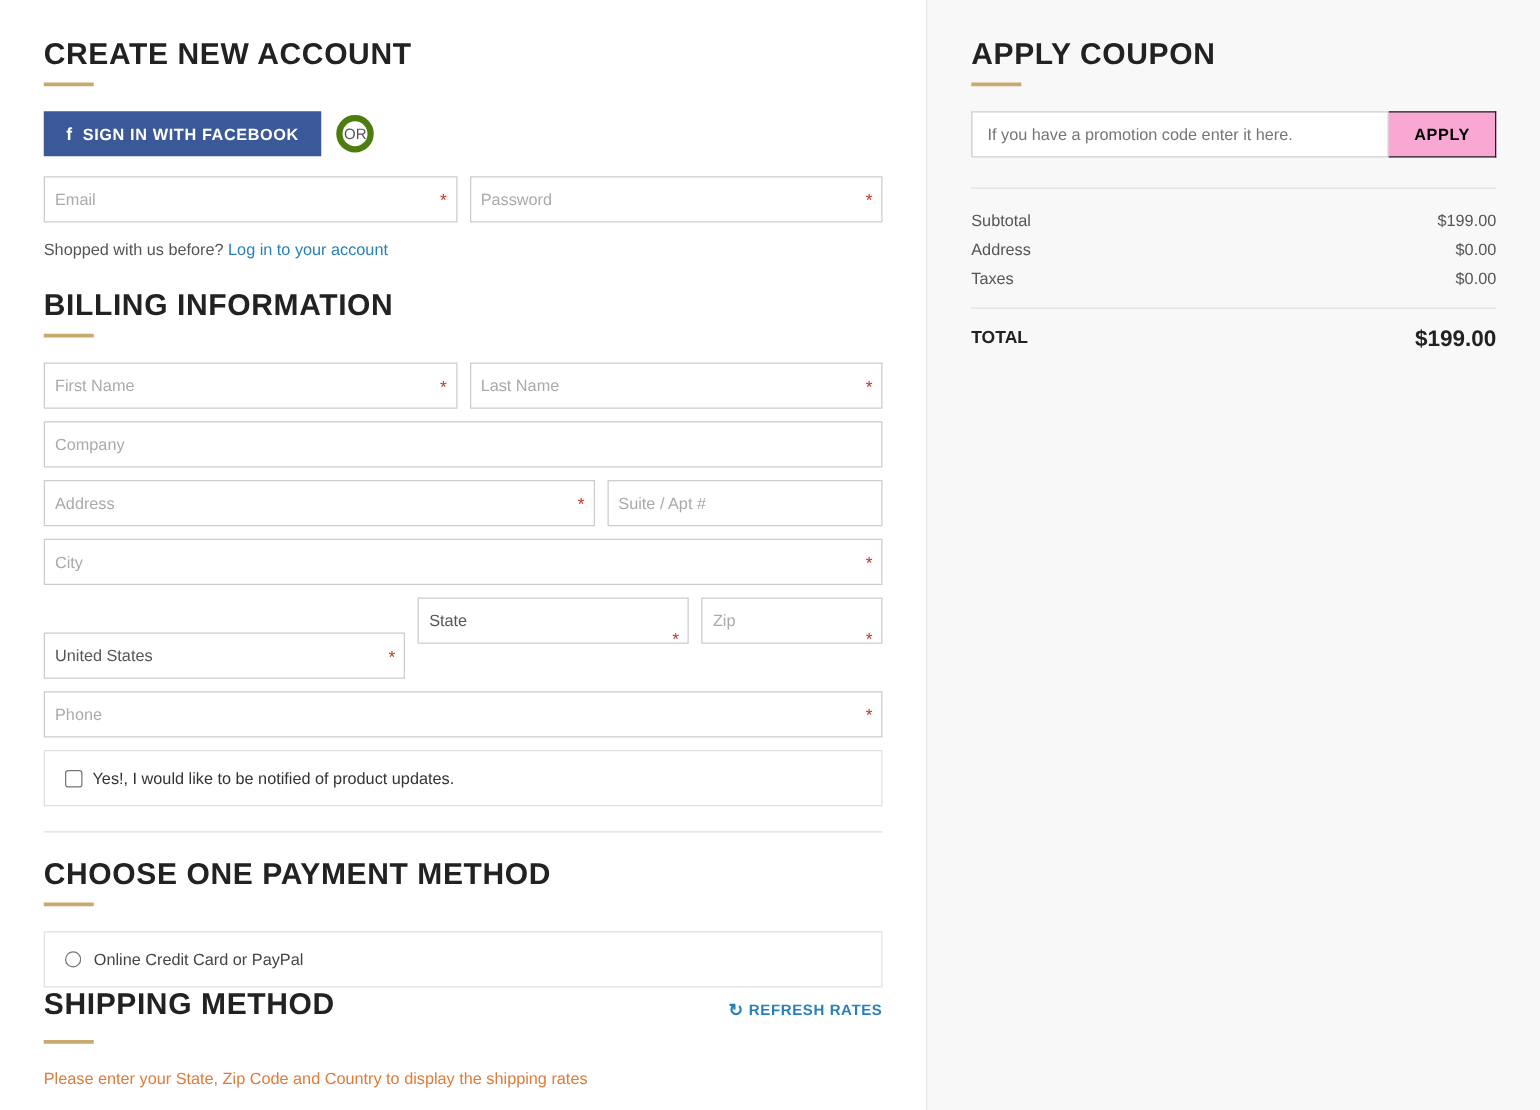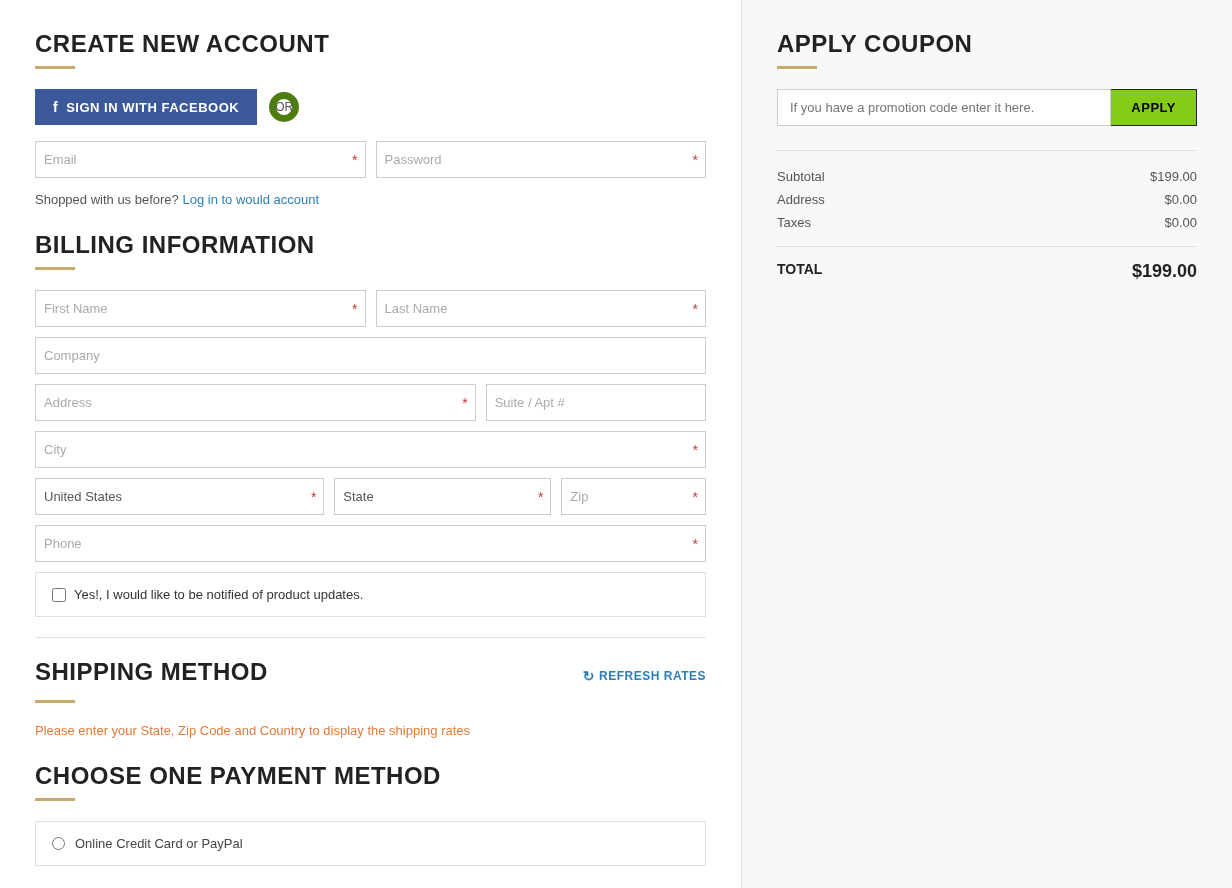--- a/index.html
+++ b/index.html
@@ -57,21 +57,21 @@
       gap: 8px;
       letter-spacing: 0.5px;
     }
     .or-badge {
       display: inline-flex;
       align-items: center;
       justify-content: center;
       width: 30px;
       height: 30px;
       border-radius: 50%;
-      border: 7px solid #4d7c0f;
+      border: 5px solid #4d7c0f;
       font-size: 12px;
       color: #555;
       margin-left: 12px;
       vertical-align: middle;
     }
 
     
     .form-row {
       display: flex;
       gap: 10px;
@@ -181,21 +181,21 @@
     }
     .coupon-input {
       flex: 1;
       border: 1px solid #ccc;
       padding: 10px 12px;
       font-size: 13px;
       color: #aaa;
       outline: none;
     }
     .apply-btn {
-      background: #84cc16;
+      background: #f9a8d4;
       border: 1px solid #222;
       border-left: none;
       padding: 10px 20px;
       font-size: 13px;
       font-weight: bold;
       cursor: pointer;
       letter-spacing: 0.5px;
     }
 
     
@@ -257,21 +257,21 @@
           <span class="required-star">*</span>
         </div>
         <div class="form-field">
           <input type="password" placeholder="Password" style="">
           <span class="required-star">*</span>
         </div>
       </div>
 
       <div class="shopped-row">
         <span>Shopped with us before?</span>
-        <a href="#">Log in to would account</a>
+        <a href="#">Log in to your account</a>
       </div>
     </div>
 
     <div>
       <div class="section-title">BILLING INFORMATION</div>
       <div class="title-underline"></div>
 
       <div class="form-row">
         <div class="form-field">
           <input type="text" placeholder="First Name" style="">
@@ -300,21 +300,21 @@
       </div>
 
       <div class="form-row">
         <div class="form-field" style="flex:1;">
           <input type="text" placeholder="City" style="">
           <span class="required-star">*</span>
         </div>
       </div>
 
       <div class="form-row">
-        <div class="form-field" style="flex:2;">
+        <div class="form-field" style="flex:2;margin-top:28px;">
           <select>
             <option>United States</option>
             <option>Canada</option>
             <option>Mexico</option>
             <option>United Kingdom</option>
           </select>
           <span class="required-star">*</span>
         </div>
         <div class="form-field" style="flex:1.5;">
           <select>
@@ -337,42 +337,42 @@
 
       <div style="border:1px solid #e0e0e0; padding: 2px 16px;">
         <div class="checkbox-row">
           <input type="checkbox" id="notify" style="">
           <label for="notify">Yes!, I would like to be notified of product updates.</label>
         </div>
       </div>
     </div>
 
     <div class="divider"></div>
+
+    <div>
+      <div class="section-title">CHOOSE ONE PAYMENT METHOD</div>
+      <div class="title-underline"></div>
+      <div class="payment-option">
+        <input type="radio" name="payment" id="cc" style="">
+        <label for="cc">Online Credit Card or PayPal</label>
+      </div>
+    </div>
 
     <div>
       <div class="shipping-header">
         <div class="section-title">SHIPPING METHOD</div>
         <button class="refresh-btn">
           <span style="font-size:14px;">↻</span>
           <span>REFRESH RATES</span>
         </button>
       </div>
       <div class="title-underline"></div>
       <div class="shipping-hint">Please enter your State, Zip Code and Country to display the shipping rates</div>
     </div>
 
-    <div>
-      <div class="section-title">CHOOSE ONE PAYMENT METHOD</div>
-      <div class="title-underline"></div>
-      <div class="payment-option">
-        <input type="radio" name="payment" id="cc" style="">
-        <label for="cc">Online Credit Card or PayPal</label>
-      </div>
-    </div>
-
   </div>
 
   <div class="right-col">
 
     <div class="coupon-section">
       <div class="section-title">APPLY COUPON</div>
       <div class="title-underline"></div>
       <div class="coupon-row">
         <input class="coupon-input" type="text" placeholder="If you have a promotion code enter it here." style="">
         <button class="apply-btn">APPLY</button>

